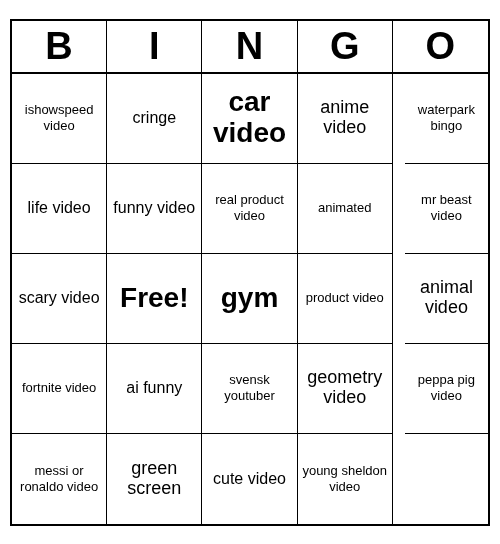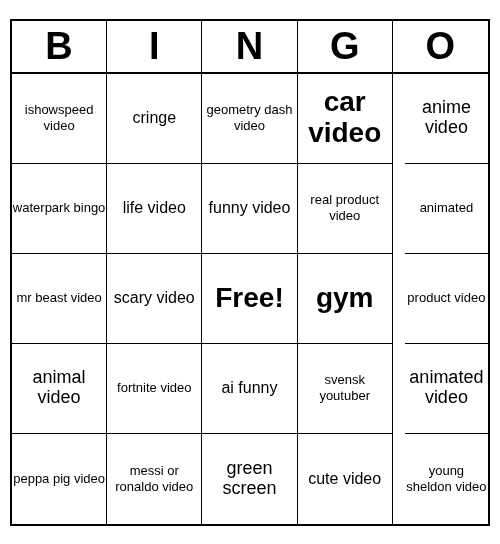--- a/index.html
+++ b/index.html
@@ -100,23 +100,20 @@
       <div class="bingo-letter">O</div>
     </div>
   <div class="bingo-grid">
   <div class="bingo-cell">
         <span class="cell-text">ishowspeed video</span>
       </div>
       <div class="bingo-cell">
         <span class="cell-text large">cringe</span>
       </div>
       <div class="bingo-cell">
-        <span class="cell-text">geometry dash video</span>
-      </div>
-      <div class="bingo-cell">
         <span class="cell-text xlarge">car video</span>
       </div>
       <div class="bingo-cell">
         <span class="cell-text medium">anime video</span>
       </div>
       <div class="bingo-cell">
         <span class="cell-text">waterpark bingo</span>
       </div>
       <div class="bingo-cell">
         <span class="cell-text large">life video</span>
@@ -151,21 +148,21 @@
       <div class="bingo-cell">
         <span class="cell-text">fortnite video</span>
       </div>
       <div class="bingo-cell">
         <span class="cell-text large">ai funny</span>
       </div>
       <div class="bingo-cell">
         <span class="cell-text">svensk youtuber</span>
       </div>
       <div class="bingo-cell">
-        <span class="cell-text medium">animated video</span>
+        <span class="cell-text medium">geometry video</span>
       </div>
       <div class="bingo-cell">
         <span class="cell-text">peppa pig video</span>
       </div>
       <div class="bingo-cell">
         <span class="cell-text">messi or ronaldo video</span>
       </div>
       <div class="bingo-cell">
         <span class="cell-text medium">green screen</span>
       </div>

